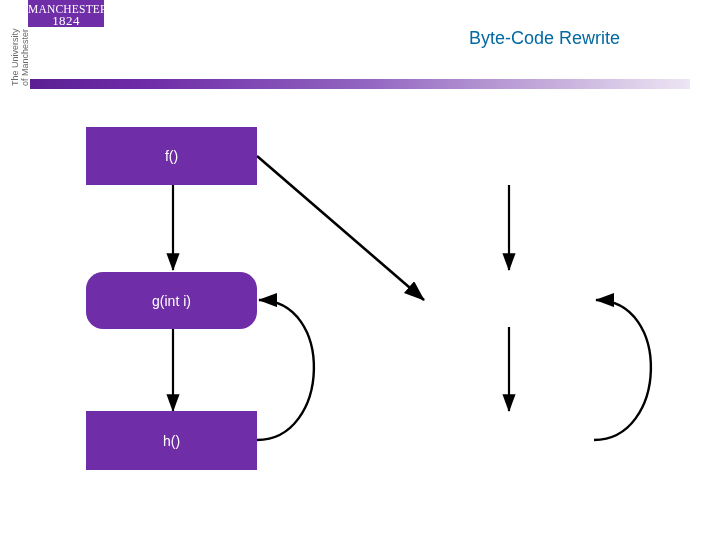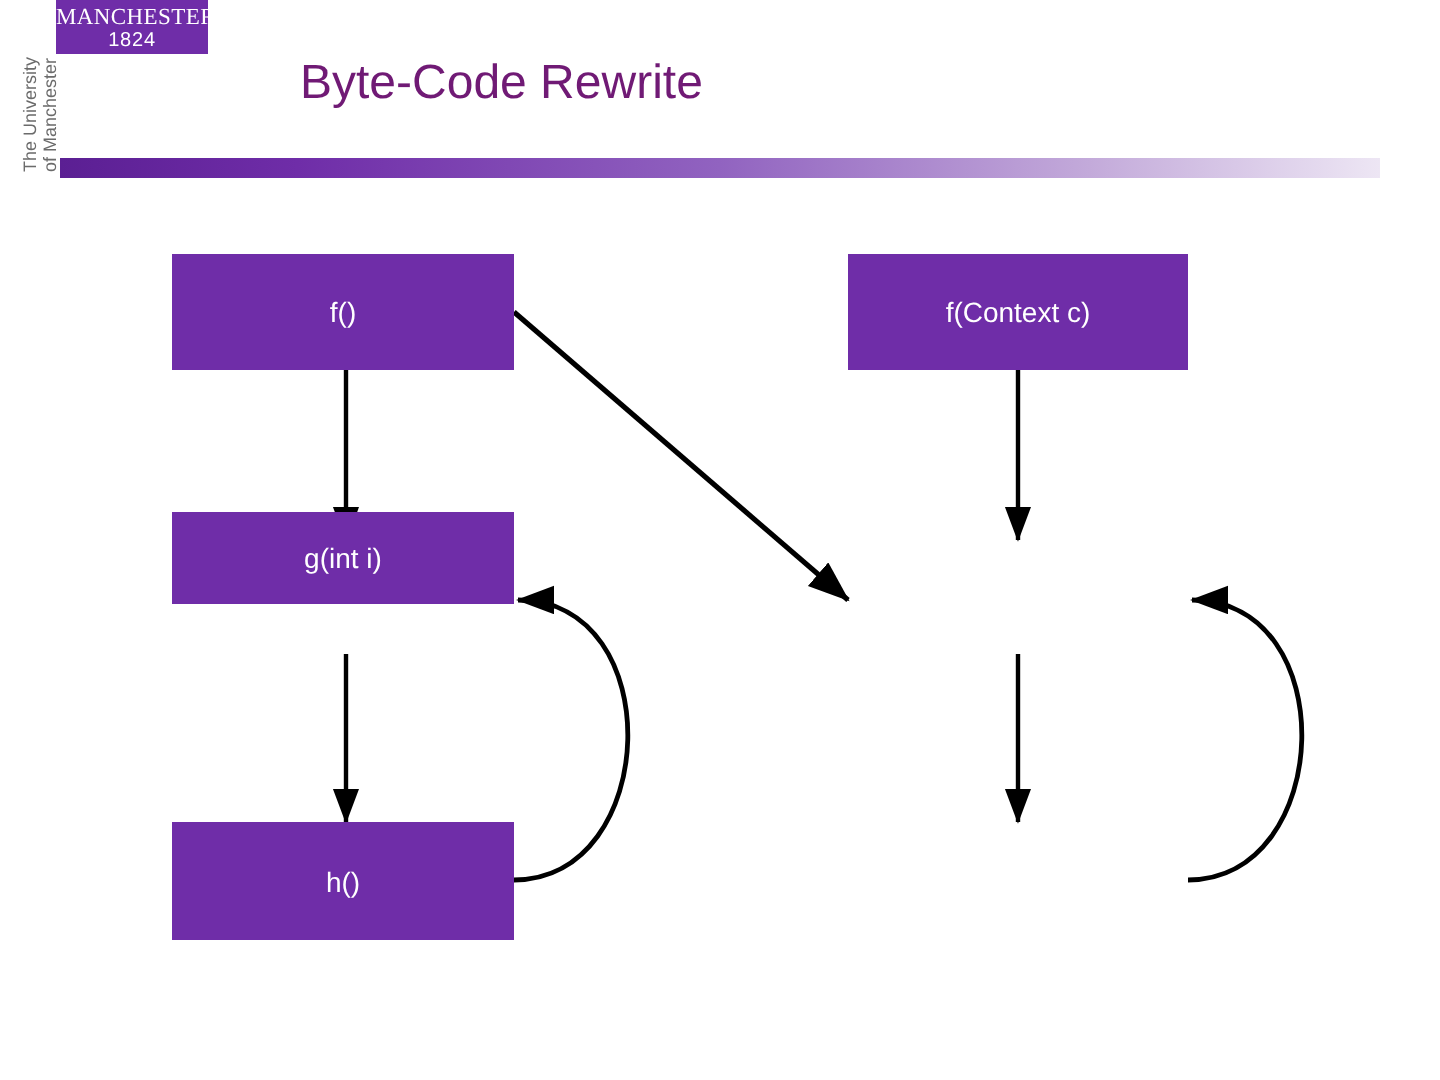--- a/index.html
+++ b/index.html
@@ -44,22 +44,22 @@
     display: block;
     font-family: "Liberation Serif", serif;
     font-size: 11.5px;
     letter-spacing: 0.2px;
     line-height: 15px;
     padding-top: 2px;
     white-space: nowrap;
   }
   #brand-logo-year {
     display: block;
-    font-family: Liberation Sans, sans-serif;
-    font-size: 10px;
+    font-family: Liberation Serif, serif;
+    font-size: 13px;
     line-height: 8px;
     letter-spacing: 0.4px;
   }
   #brand-vertical {
     position: absolute;
     left: -18px;
     top: 38px;
     width: 76px;
     height: 20px;
     transform: rotate(-90deg);
@@ -74,23 +74,23 @@
     white-space: pre-line;
     text-align: left;
   }
 
   
   #title {
     position: absolute;
     left: 150px;
     top: 28px;
     width: 470px;
-    text-align: left;
-    font-size: 24px;
-    color: #701a75;
+    text-align: right;
+    font-size: 18px;
+    color: #0369a1;
     font-family: "Liberation Sans", sans-serif;
     white-space: nowrap;
   }
 
   
   #rule {
     position: absolute;
     left: 30px;
     top: 79px;
     width: 660px;
@@ -115,21 +115,21 @@
     justify-content: center;
     font-size: 14px;
     font-family: "Liberation Sans", sans-serif;
     text-align: center;
     box-sizing: border-box;
     z-index: 3;
   }
   .col-left  { left: 86px;  width: 171px; }
   .col-right { left: 424px; width: 170px; }
   .row-1 { top: 127px; height: 58px; }
-  .row-2 { top: 256px; height: 46px; }
+  .row-2 { top: 272px; height: 57px; border-radius: 17px; }
   .row-3 { top: 411px; height: 59px; }
 
   #edges {
     position: absolute;
     left: 0;
     top: 0;
     width: 720px;
     height: 540px;
     z-index: 2;
     pointer-events: none;
@@ -173,18 +173,17 @@
       <line x1="173" y1="327" x2="173" y2="411" stroke="#000000" stroke-width="2.2" marker-end="url(#arrow)"></line>
 
       <line x1="509" y1="327" x2="509" y2="411" stroke="#000000" stroke-width="2.2" marker-end="url(#arrow)"></line>
 
       <path d="M257,440 C330,440 335,300 259,300" fill="none" stroke="#000000" stroke-width="2.4" marker-end="url(#arrow)"></path>
 
       <path d="M594,440 C667,440 672,300 596,300" fill="none" stroke="#000000" stroke-width="2.4" marker-end="url(#arrow)"></path>
     </svg>
 
     <div class="node col-left row-1">f()</div>
-    <div class="node col-right row-1">f(Context c)</div>
     <div class="node col-left row-2">g(int i)</div>
     <div class="node col-left row-3">h()</div>
 
   </div>
 </div>
 
 </body></html>

